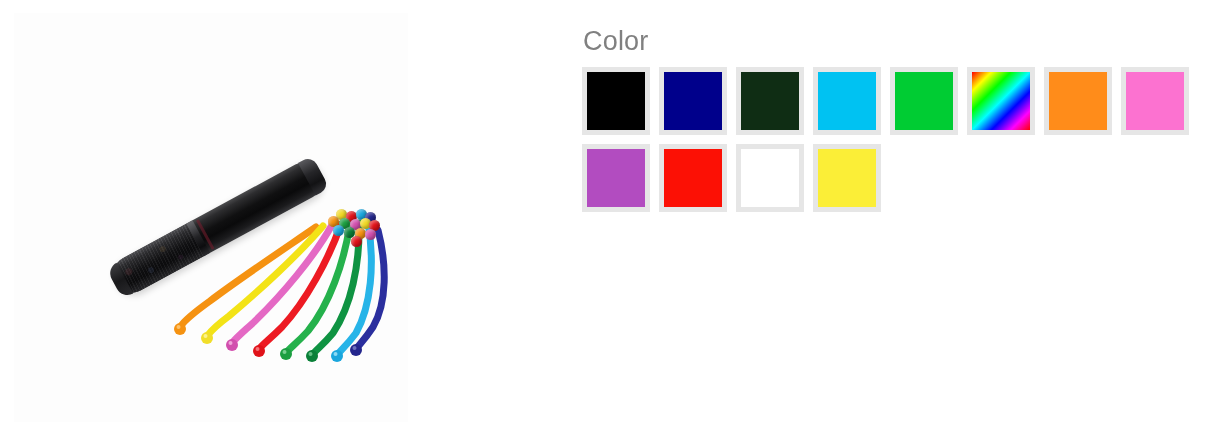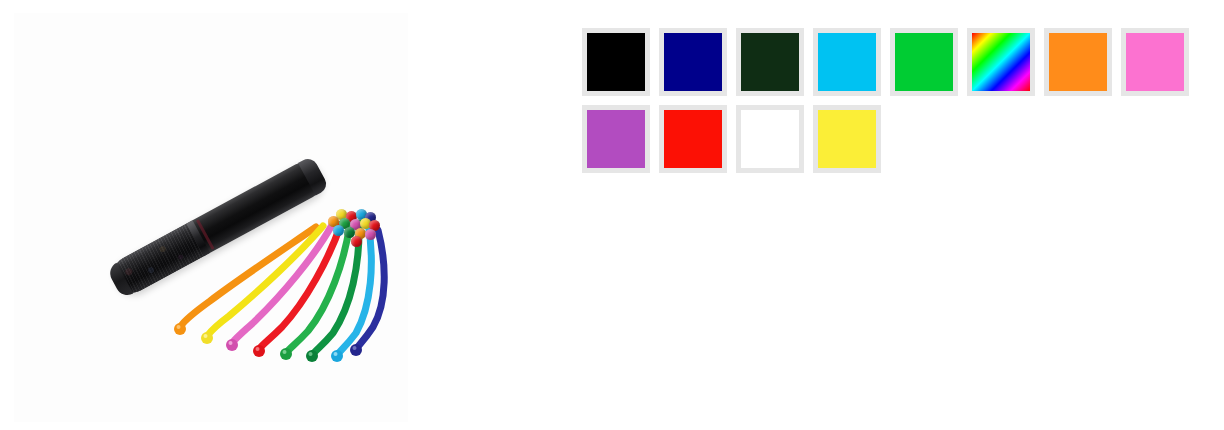--- a/index.html
+++ b/index.html
@@ -242,20 +242,21 @@
       <div class="tube-band"></div>
       <div class="tube-band2"></div>
       <div class="tube-butt"></div>
       <div class="tube-cap"></div>
     </div>
 
   </div>
 </div>
 
 <div id="color-section">
+  <div id="color-heading">Color</div>
   <div id="swatch-grid">
       <div class="swatch" title="black" style="border-color: rgb(230, 230, 230);">
         <div class="swatch-inner" style="background: rgb(0, 0, 0);"></div>
       </div>
       <div class="swatch" title="dark-blue" style="border-color: rgb(230, 230, 230);">
         <div class="swatch-inner" style="background: rgb(0, 0, 139);"></div>
       </div>
       <div class="swatch" title="dark-green" style="border-color: rgb(230, 230, 230);">
         <div class="swatch-inner" style="background: rgb(15, 45, 20);"></div>
       </div>

